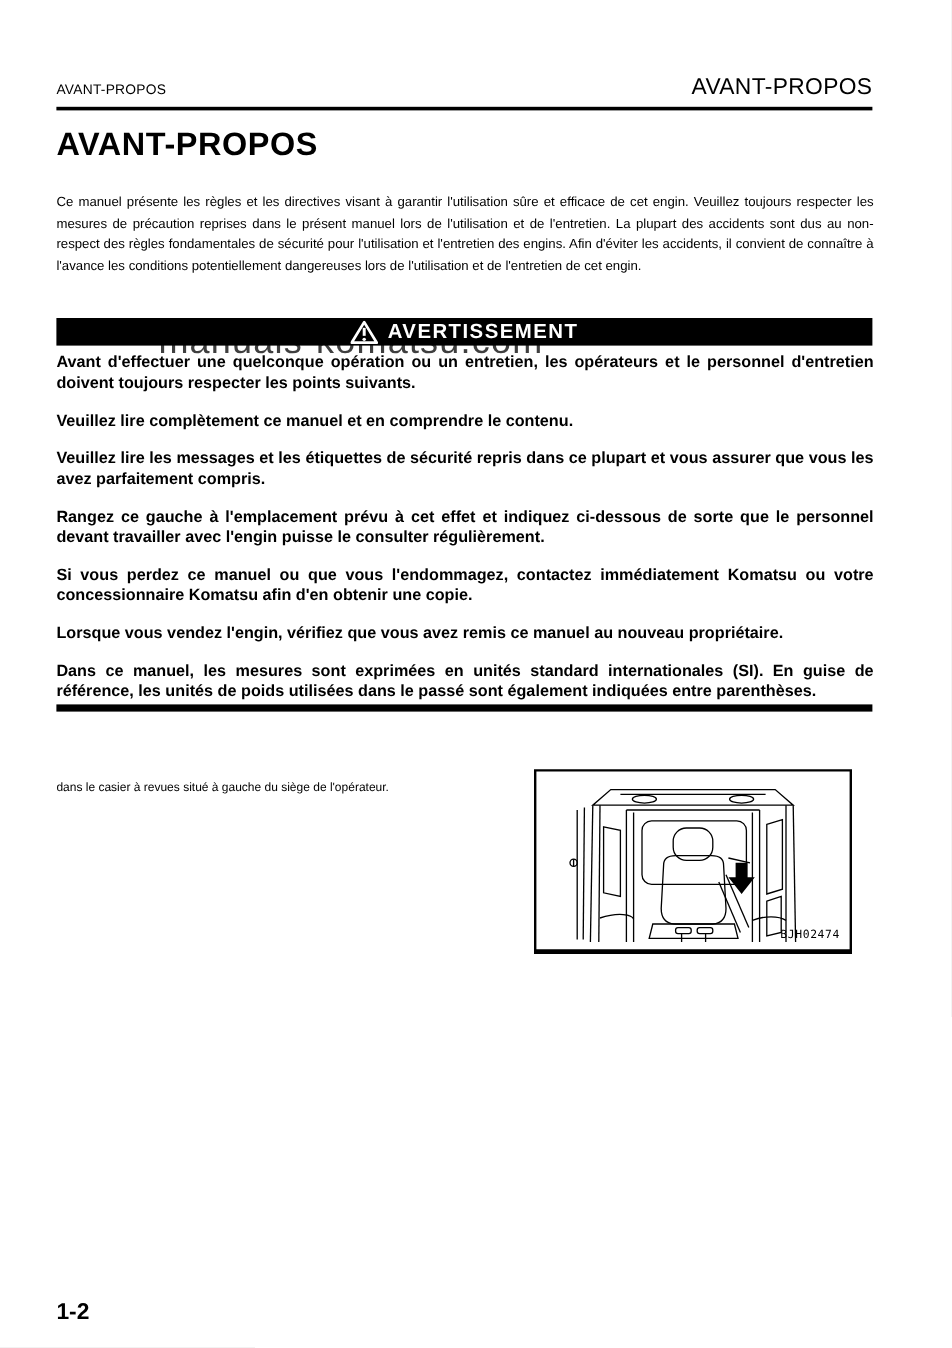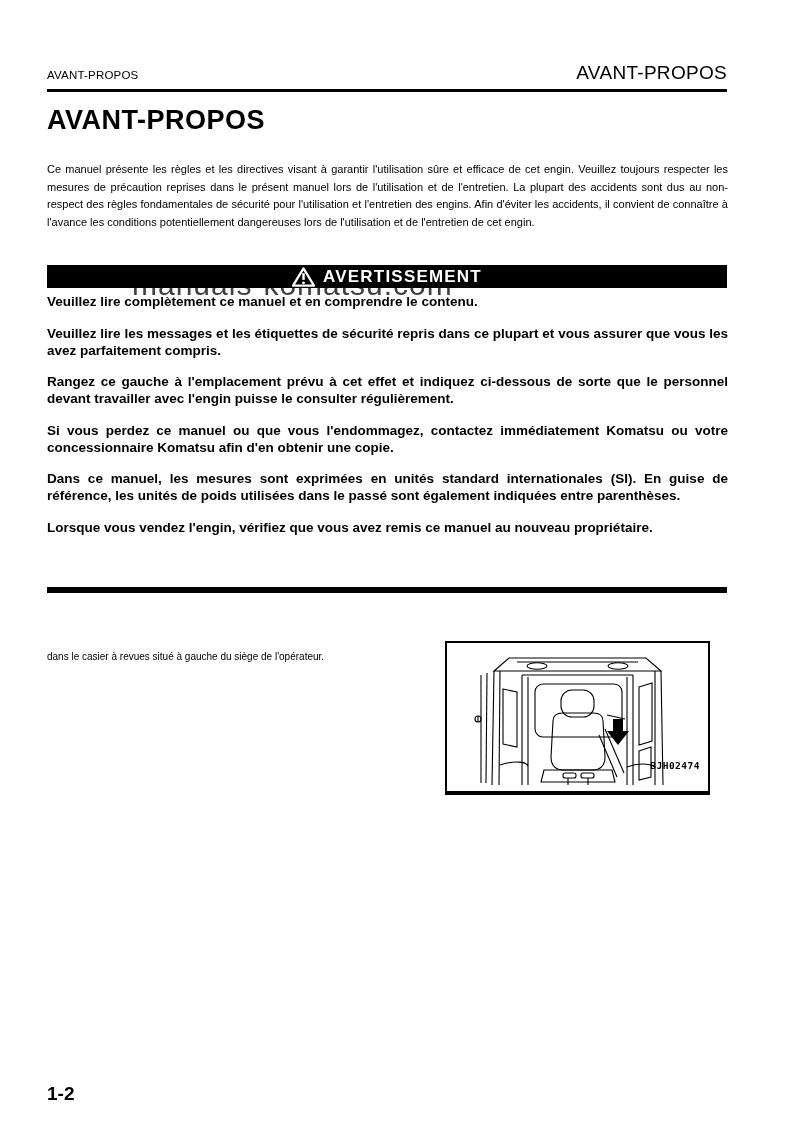--- a/index.html
+++ b/index.html
@@ -56,23 +56,23 @@
   .storage-line1 { left:47px; top:609px; font-size:13.4px; }
   .storage-line2 { left:47px; top:639px; font-size:10px; }
 
   .figure-box {
     left:445px; top:629px; width:265px; height:154px;
     border:2px solid #000; border-bottom-width:4px;
     background:#fff;
   }
   .figure-box svg { display:block; width:100%; height:100%; }
   .figure-label {
-    position:absolute; right:8px; bottom:20px;
+    position:absolute; right:8px; bottom:6px;
     font-family:"DejaVu Sans Mono", monospace;
-    font-size:9.5px; font-weight:bold; letter-spacing:0.5px;text-align:right;
+    font-size:9.5px; font-weight:normal; letter-spacing:0.5px;text-align:right;
   }
 
   .page-number { left:47px; top:1071px; font-size:19px; font-weight:bold; }
 </style>
 </head>
 <body>
 
 <div class="page">
 
   <div class="abs header-left">AVANT-PROPOS</div>
@@ -88,26 +88,27 @@
   <div class="abs warn-banner">
     <svg class="warn-icon" width="23" height="20" viewBox="0 0 24 21">
       <polygon points="12,1.5 23,19.5 1,19.5" fill="none" stroke="#fff" stroke-width="2.4" stroke-linejoin="round"></polygon>
       <rect x="10.7" y="6.5" width="2.6" height="7" fill="#fff"></rect>
       <circle cx="12" cy="16.6" r="1.5" fill="#fff"></circle>
     </svg>
     <span class="warn-title">AVERTISSEMENT</span>
   </div>
 
   <div class="abs warn-body">
+    <p>Avant d'effectuer une quelconque opération ou un entretien, les opérateurs et le personnel d'entretien doivent toujours respecter les points suivants.</p>
     <p>Veuillez lire complètement ce manuel et en comprendre le contenu.</p>
     <p>Veuillez lire les messages et les étiquettes de sécurité repris dans ce plupart et vous assurer que vous les avez parfaitement compris.</p>
     <p>Rangez ce gauche à l'emplacement prévu à cet effet et indiquez ci-dessous de sorte que le personnel devant travailler avec l'engin puisse le consulter régulièrement.</p>
     <p>Si vous perdez ce manuel ou que vous l'endommagez, contactez immédiatement Komatsu ou votre concessionnaire Komatsu afin d'en obtenir une copie.</p>
+    <p>Lorsque vous vendez l'engin, vérifiez que vous avez remis ce manuel au nouveau propriétaire.</p>
     <p>Dans ce manuel, les mesures sont exprimées en unités standard internationales (SI). En guise de référence, les unités de poids utilisées dans le passé sont également indiquées entre parenthèses.</p>
-    <p>Lorsque vous vendez l'engin, vérifiez que vous avez remis ce manuel au nouveau propriétaire.</p>
   </div>
 
   <div class="abs warn-endbar"></div>
 
   <p class="abs storage-line2">dans le casier à revues situé à gauche du siège de l'opérateur.</p>
 
   <div class="abs figure-box">
     <svg viewBox="0 0 261 148" fill="none" stroke="#000" stroke-width="1.1">
 
       <path d="M62,15 L199,15 L214,28 L47,28 Z"></path>

